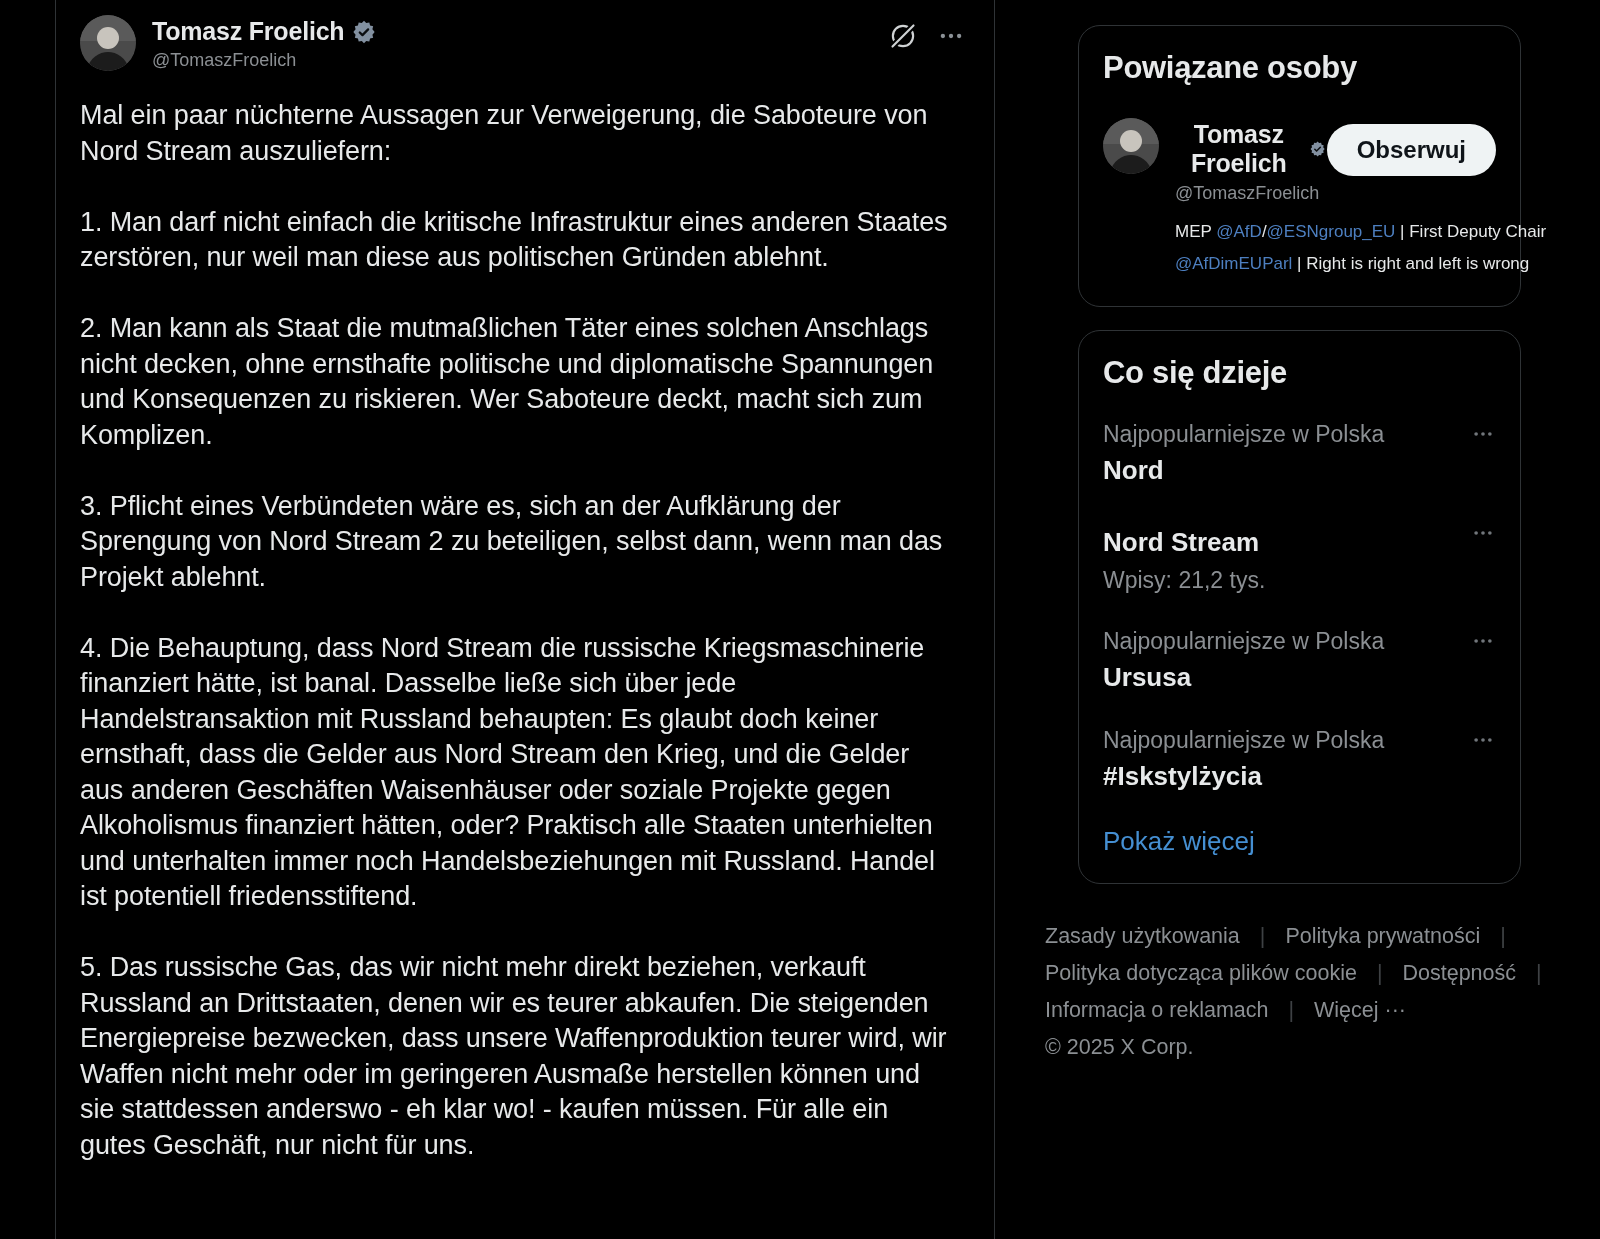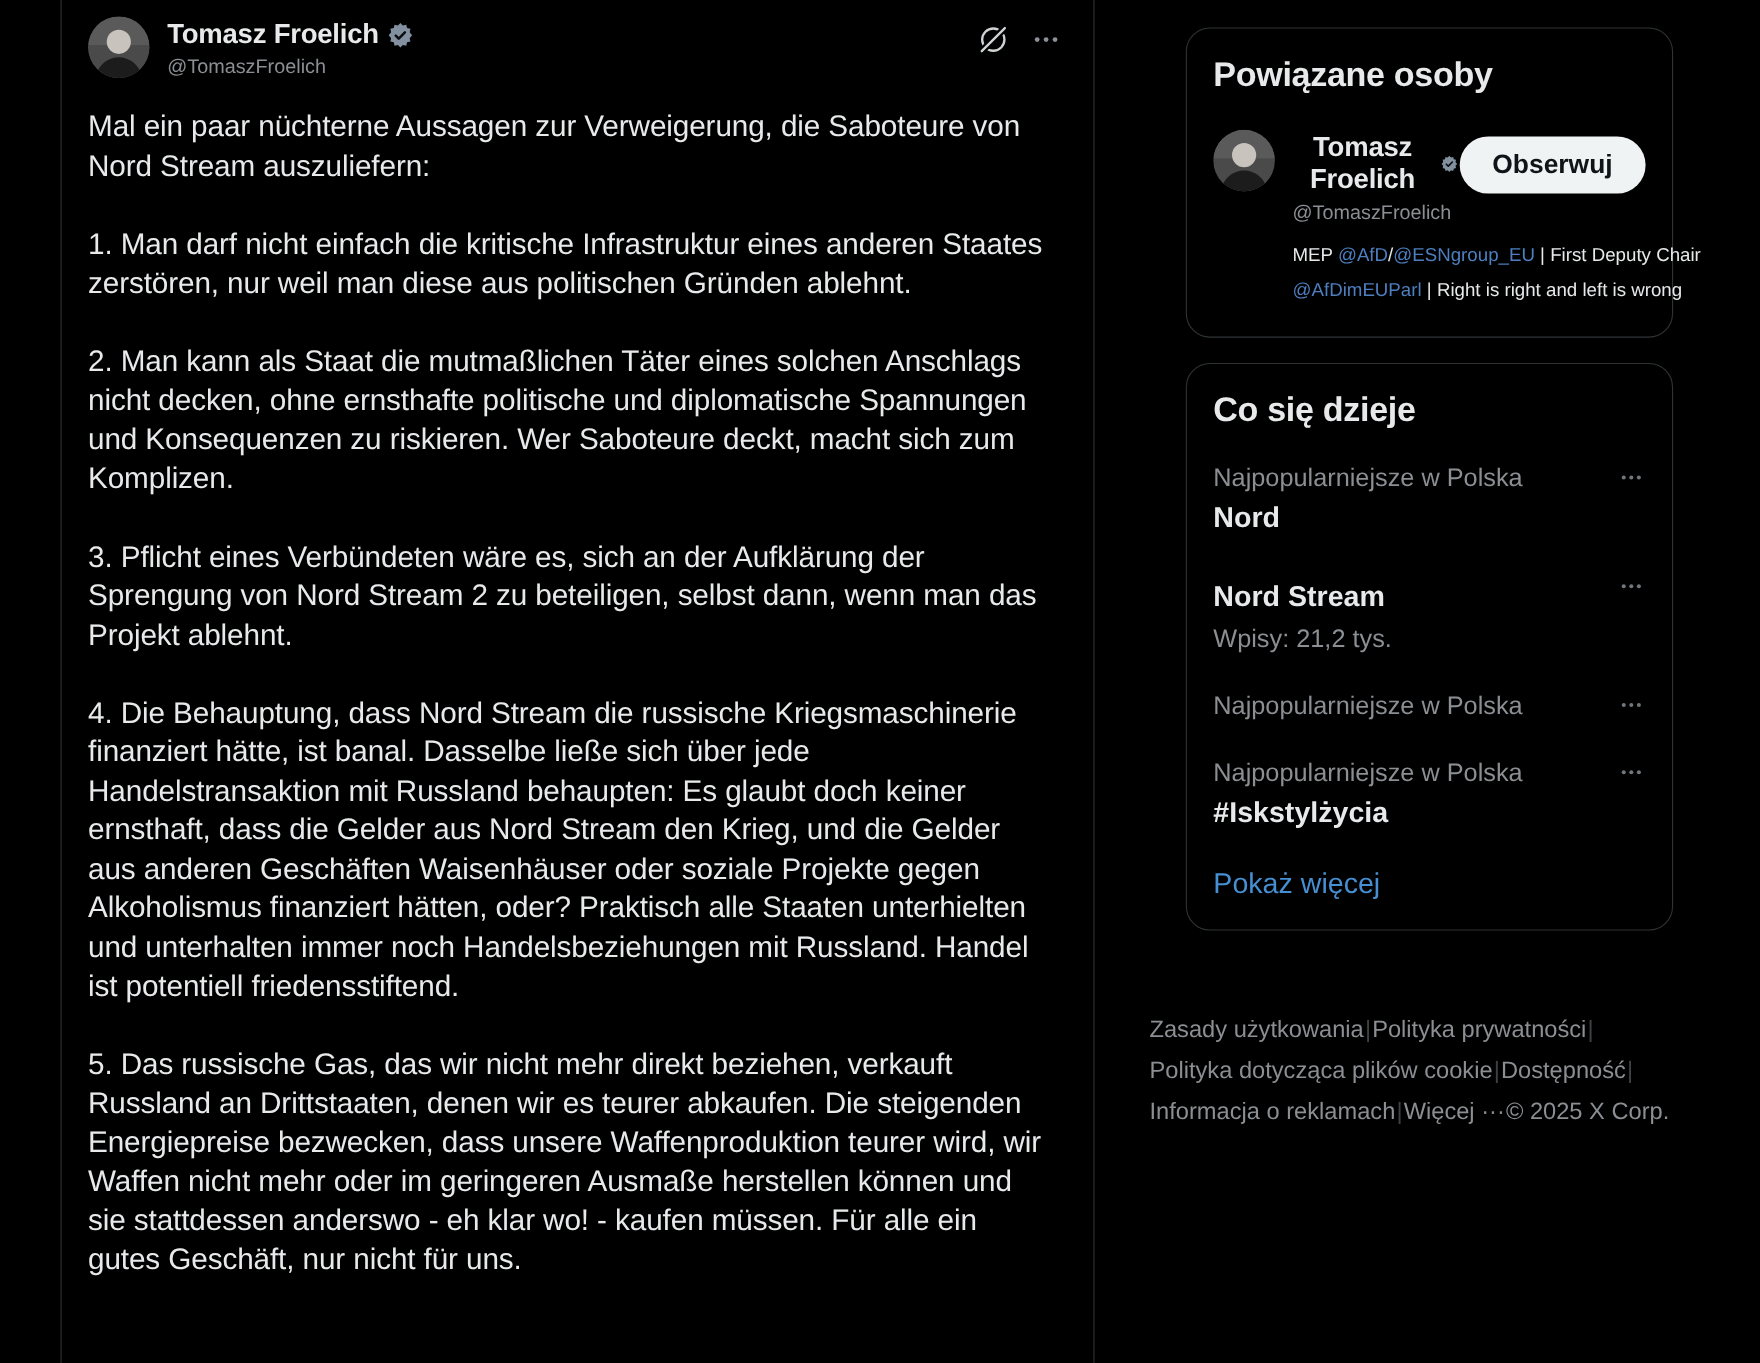--- a/index.html
+++ b/index.html
@@ -68,21 +68,21 @@
   .trend-meta { font-size:23px; color:var(--text-secondary,#8b8f93); }
   .trend-title { margin-top:7px; font-size:26px; font-weight:700; color:var(--text-primary,#e7e9ea); }
   .trend-posts { margin-top:9px; font-size:23px; color:var(--text-secondary,#8b8f93); }
   .trend-dots { position:absolute; right:26px; top:18px; color:#71767b; background:none; border:none; cursor:pointer; }
   .show-more {
     display:inline-block; margin:16px 24px 6px; cursor:pointer;
     font-size:26px; color:var(--accent-blue,#458fd2); text-decoration:none;
   }
   .legal-footer {
     position:absolute; left:1045px; top:918px; width:508px;
-    display:flex; flex-wrap:wrap; align-items:center; column-gap:1px;
+    display:flex; flex-wrap:wrap; align-items:center; column-gap:20px;
     font-size:21.5px; line-height:37px; color:var(--text-secondary,#8b8f93);
   }
   .f-link { color:inherit; text-decoration:none; cursor:pointer; }
   .f-sep { color:#3e4144; }
   .f-copy { white-space:nowrap; }
 </style>
 </head>
 <body>
 
 <main class="timeline-col">
@@ -202,20 +202,21 @@
           <svg width="22" height="22" viewBox="0 0 24 24">
             <circle cx="4.5" cy="12" r="2" fill="currentColor"></circle>
               <circle cx="12" cy="12" r="2" fill="currentColor"></circle>
               <circle cx="19.5" cy="12" r="2" fill="currentColor"></circle>
           </svg>
         </button>
       </div>
 
       <div class="trend">
         <div class="trend-meta">Najpopularniejsze w Polska</div>
+        <div class="trend-title">Ursusa</div>
         <button class="trend-dots">
           <svg width="22" height="22" viewBox="0 0 24 24">
             <circle cx="4.5" cy="12" r="2" fill="currentColor"></circle>
               <circle cx="12" cy="12" r="2" fill="currentColor"></circle>
               <circle cx="19.5" cy="12" r="2" fill="currentColor"></circle>
           </svg>
         </button>
       </div>
 
       <div class="trend">

